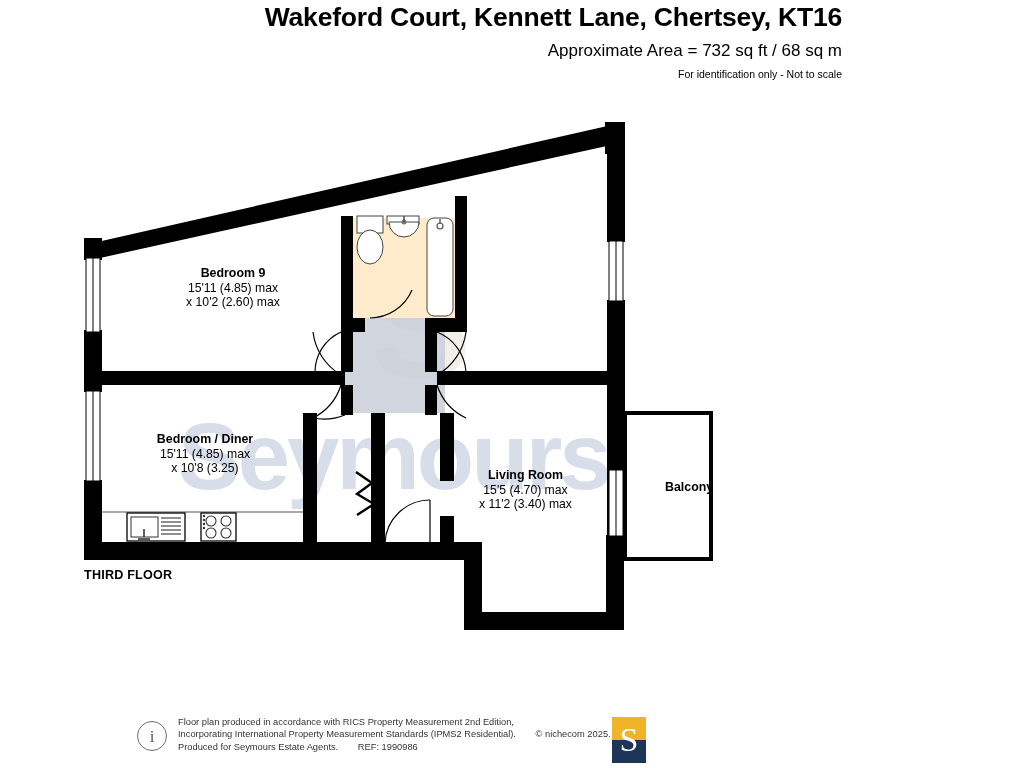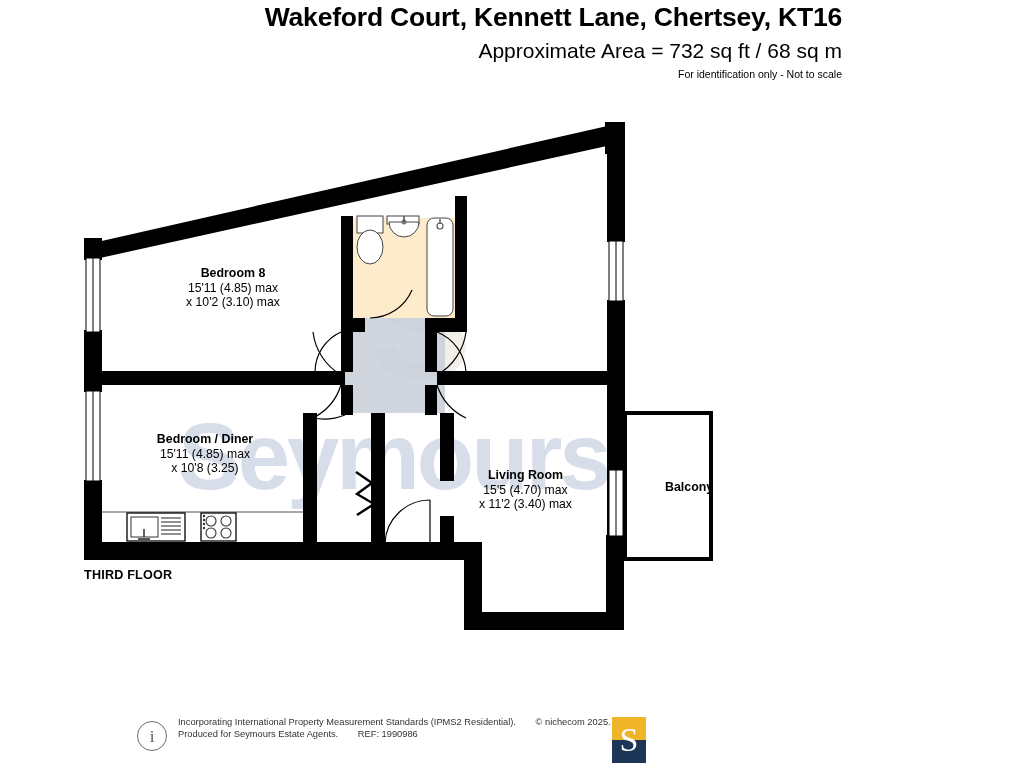--- a/index.html
+++ b/index.html
@@ -9,21 +9,21 @@
     font-family:"Liberation Sans", sans-serif;
     color:#000;
     overflow:hidden;
     position:relative;
   }
   #plan{position:absolute;inset:0;}
 
   
   .header{position:absolute;left:0;top:0;width:920px;text-align:right;padding-right:78px;box-sizing:border-box;}
   .title{font-size:26.5px;font-weight:bold;letter-spacing:-0.2px;margin-top:2px;line-height:30px;}
-  .area{font-size:21px;margin-top:9px;line-height:20px;padding-left:24px;}
+  .area{font-size:17px;margin-top:9px;line-height:20px;padding-left:24px;}
   .notscale{font-size:10.5px;margin-top:7px;line-height:12px;padding-left:12px;}
 
   
   svg{position:absolute;left:0;top:0;width:1024px;height:768px;display:block;}
 
   
   .rlabel{position:absolute;text-align:center;line-height:14.5px;}
   .rlabel .rn{font-size:12.4px;font-weight:bold;display:block;}
   .rlabel .rd{font-size:12.2px;display:block;}
   .floorlbl{position:absolute;font-size:12.6px;font-weight:bold;letter-spacing:0.2px;text-align:center;}
@@ -218,23 +218,23 @@
         <circle cx="204" cy="516" r="1.2"></circle>
           <circle cx="204" cy="520" r="1.2"></circle>
         <circle cx="204" cy="524" r="1.2"></circle>
           <circle cx="204" cy="528" r="1.2"></circle>
       </g>
     </g>
 
   </svg>
 
   <div class="rlabel" style="left:143px;top:266px;width:180px;">
-    <span class="rn">Bedroom 8</span>
+    <span class="rn">Bedroom 9</span>
     <span class="rd">15'11 (4.85) max</span>
-    <span class="rd">x 10'2 (3.10) max</span>
+    <span class="rd">x 10'2 (2.60) max</span>
   </div>
 
 
   <div class="rlabel" style="left:115px;top:432px;width:180px;">
     <span class="rn">Bedroom / Diner</span>
     <span class="rd">15'11 (4.85) max</span>
     <span class="rd">x 10'8 (3.25)</span>
   </div>
 
   <div class="rlabel" style="left:443px;top:468px;width:165px;">
@@ -245,20 +245,21 @@
 
   <div class="balconylbl" style="left:637px;top:480px;">Balcony</div>
 
   <div class="floorlbl" style="left:84px;top:568px;">THIRD FLOOR</div>
 
   <div class="footer">
     <div class="infoicon">
       <span>i</span>
     </div>
     <div class="foottext">
+      <span class="ln">Floor plan produced in accordance with RICS Property Measurement 2nd Edition,</span>
       <span class="ln">
         <span>Incorporating International Property Measurement Standards (IPMS2 Residential).</span>
         <span class="copy">© nichecom 2025.</span>
       </span>
       <span class="ln">
         <span>Produced for Seymours Estate Agents.</span>
         <span class="copy">REF: 1990986</span>
       </span>
     </div>
   </div>

